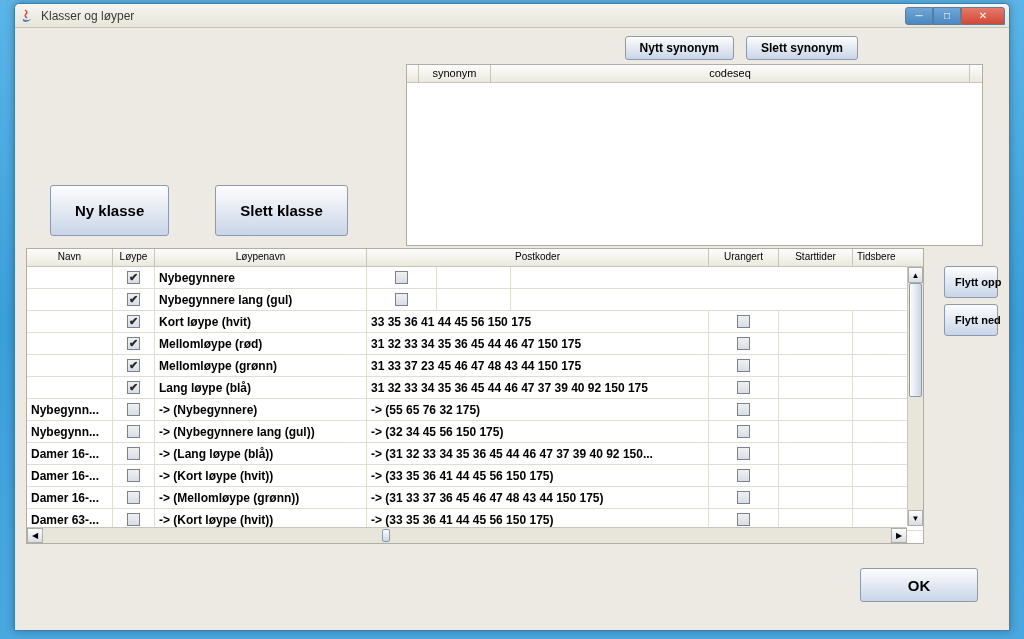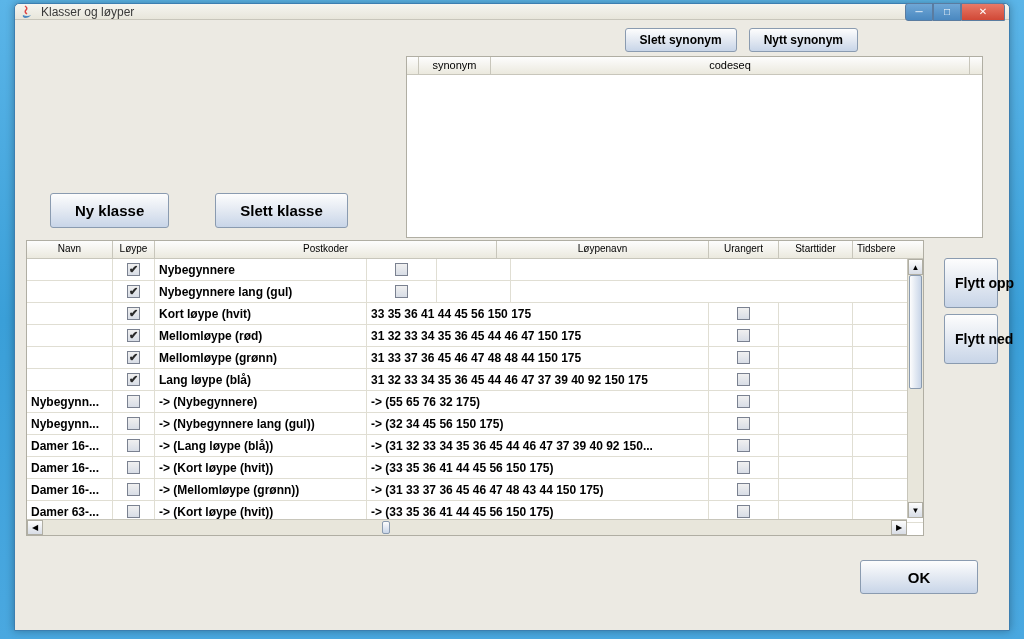--- a/index.html
+++ b/index.html
@@ -19,21 +19,21 @@
   width: 996px;
   height: 628px;
   background: #eceae3;
   border: 1px solid #3c7fb1;
   border-radius: 5px 5px 0 0;
   box-shadow: 0 0 8px rgba(0,0,0,0.3);
   display: flex;
   flex-direction: column;
 }
 .titlebar {
-  height: 16px;
+  height: 24px;
   background: linear-gradient(180deg, #f5f5f0 0%, #e8e6db 100%);
   display: flex;
   align-items: center;
   padding: 0 4px;
   border-bottom: 1px solid #c8c6bb;
   border-radius: 5px 5px 0 0;
   text-align: right;
 }
 .java-icon {
   width: 16px;
@@ -85,42 +85,42 @@
   display: flex;
   gap: 12px;
   justify-content: flex-end;
   padding-right: 140px;
   margin-bottom: 4px;
 }
 .big-btn {
   background: linear-gradient(180deg, #fdfdfd 0%, #e3e9f2 50%, #c8d5e8 100%);
   border: 1px solid #8a9bb0;
   border-radius: 3px;
-  padding: 8px 24px;
+  padding: 16px 24px;
   font-size: 15px;
   font-weight: bold;
   cursor: pointer;
   font-family: inherit;
 }
 .med-btn {
   background: linear-gradient(180deg, #fdfdfd 0%, #e3e9f2 50%, #c8d5e8 100%);
   border: 1px solid #8a9bb0;
   border-radius: 3px;
   padding: 4px 14px;
   font-size: 12px;
   font-weight: bold;
   cursor: pointer;
   font-family: inherit;
 }
 .small-btn {
   background: linear-gradient(180deg, #fdfdfd 0%, #e3e9f2 50%, #c8d5e8 100%);
   border: 1px solid #8a9bb0;
   border-radius: 3px;
-  padding: 16px 10px;
-  font-size: 14px;
+  padding: 9px 10px;
+  font-size: 11px;
   font-weight: bold;
   cursor: pointer;
   font-family: inherit;
   white-space: nowrap;
   margin-left: 16px;
 }
 .class-buttons {
   position: absolute;
   bottom: 10px;
   left: 24px;
@@ -328,41 +328,41 @@
   <div class="content">
     <div class="top-area">
       <div class="left-top">
         <div class="class-buttons">
           <button class="big-btn">Ny klasse</button>
           <button class="big-btn">Slett klasse</button>
         </div>
       </div>
       <div class="right-top">
         <div class="synonym-buttons">
+          <button class="med-btn">Nytt synonym</button>
           <button class="med-btn">Slett synonym</button>
-          <button class="med-btn">Nytt synonym</button>
         </div>
         <div class="synonym-table">
           <div class="syn-header">
             <div class="syn-blank-col" style="width:12px"></div>
             <div class="syn-col" style="width:72px">synonym</div>
             <div class="syn-col" style="flex:1">codeseq</div>
             <div class="syn-blank-col" style="width:12px;border-right:none"></div>
           </div>
         </div>
       </div>
     </div>
 
     <div class="main-table-area">
       <div class="main-table-wrap">
         <div class="tbl-header">
           <div class="th col-navn">Navn</div>
           <div class="th col-loype">Løype</div>
+          <div class="th col-loypenavn">Løypenavn</div>
           <div class="th col-postkoder">Postkoder</div>
-          <div class="th col-loypenavn">Løypenavn</div>
           <div class="th col-urangert">Urangert</div>
           <div class="th col-starttider">Starttider</div>
           <div class="th col-tidsbere" style="border-right:none">Tidsbere</div>
         </div>
         <div class="tbl-body" id="tbl-body">
             <div class="row">
               <div class="td col-navn"></div>
               <div class="td col-loype center">
                 <span class="checkbox">✔</span>
               </div>
@@ -410,21 +410,21 @@
               </div>
               <div class="td col-starttider"></div>
               <div class="td col-tidsbere" style="border-right: none;"></div>
             </div>
             <div class="row">
               <div class="td col-navn"></div>
               <div class="td col-loype center">
                 <span class="checkbox">✔</span>
               </div>
               <div class="td col-loypenavn">Mellomløype (grønn)</div>
-              <div class="td col-postkoder">31 33 37 36 45 46 47 48 48 44 150 175</div>
+              <div class="td col-postkoder">31 33 37 23 45 46 47 48 43 44 150 175</div>
               <div class="td col-urangert center">
                 <span class="checkbox"></span>
               </div>
               <div class="td col-starttider"></div>
               <div class="td col-tidsbere" style="border-right: none;"></div>
             </div>
             <div class="row">
               <div class="td col-navn"></div>
               <div class="td col-loype center">
                 <span class="checkbox">✔</span>

